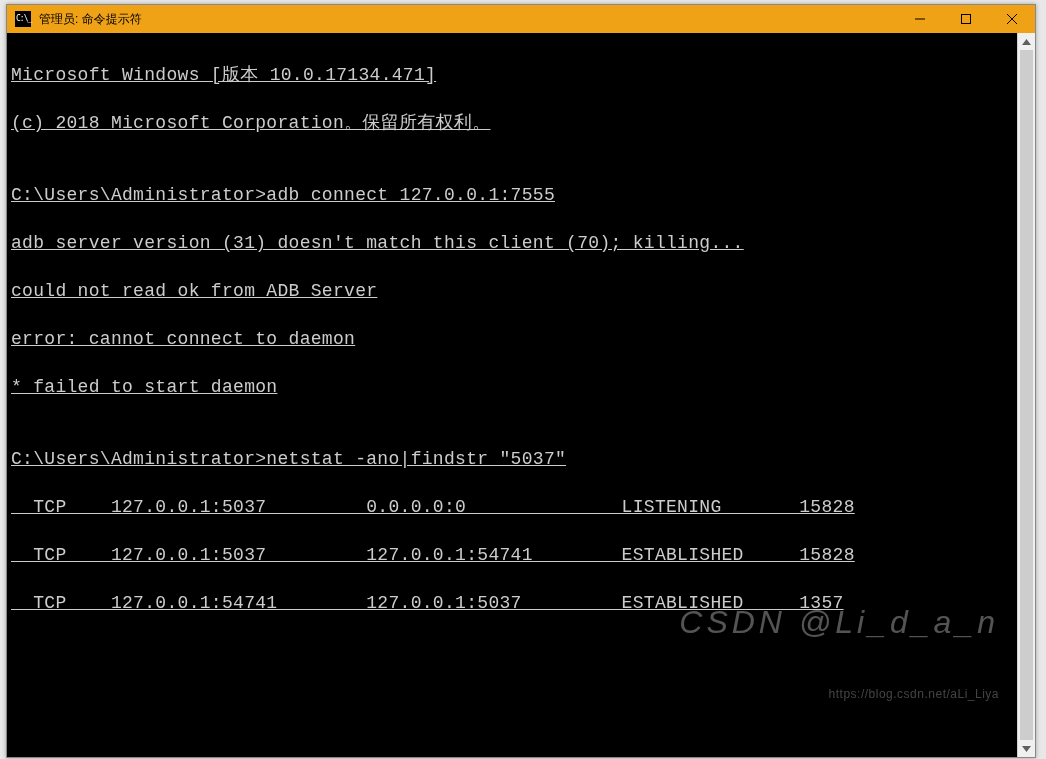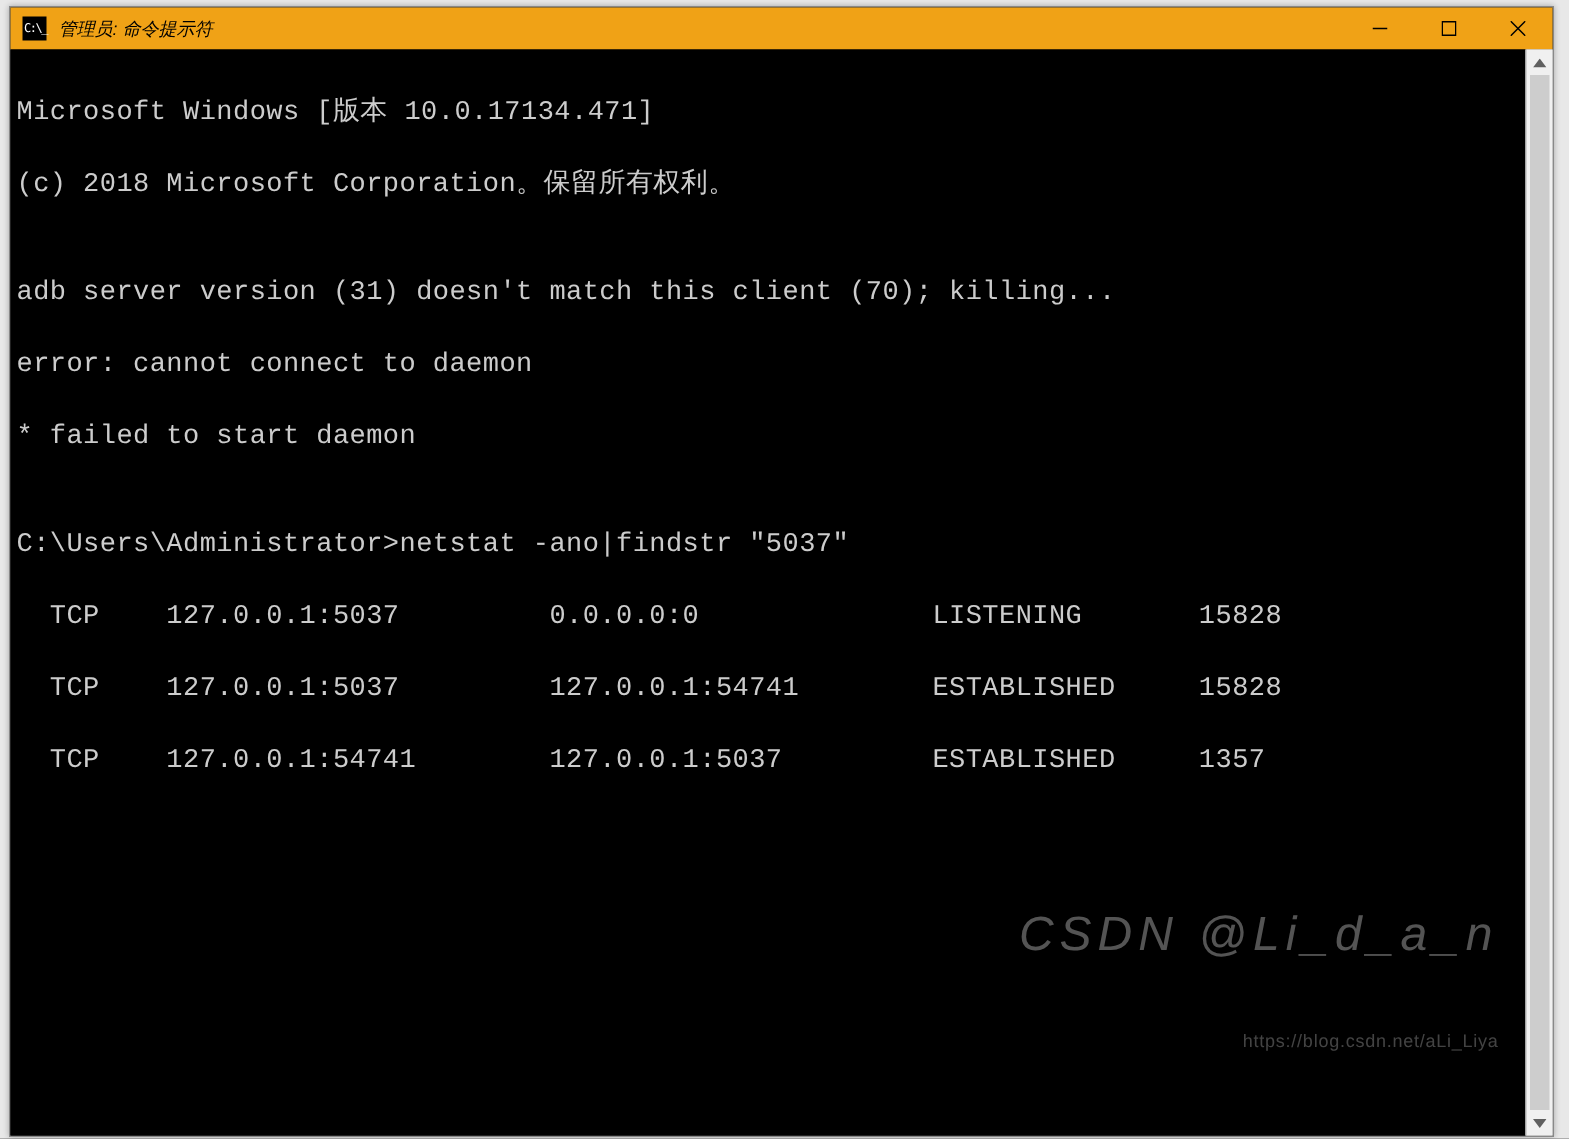--- a/index.html
+++ b/index.html
@@ -17,21 +17,20 @@
     border:1px solid #888;
     box-shadow:0 0 4px rgba(0,0,0,.3);
     display:flex;flex-direction:column;
   }
   .titlebar{
     height:28px;
     background:#f0a216;
     display:flex;align-items:center;
     flex:0 0 28px;
     user-select:none;
-    font-style:italic;
   }
   .titlebar .icon{
     width:16px;height:16px;
     margin:0 6px 0 8px;
     background:#000;
     position:relative;
     flex:0 0 16px;
   }
   .titlebar .icon::before{
     content:"C:\\_";
@@ -101,21 +100,21 @@
   }
   .watermark .big{
     font:italic 32px/34px "Segoe UI",Arial,sans-serif;
     letter-spacing:4px;
   }
   .watermark .small{
     font:12px/14px Arial,sans-serif;
     letter-spacing:.5px;
     opacity:.8;
   }
-  .row{display:block;}
+  .row{display:block;text-decoration:underline;}
 </style>
 </head>
 <body>
 
 <div class="window">
 
   <div class="titlebar">
     <div class="icon"></div>
     <div class="title">管理员: 命令提示符</div>
     <div class="winbtn">
@@ -133,21 +132,23 @@
           <path d="M0 0 L10 10 M10 0 L0 10" stroke="#000" stroke-width="1"></path>
         </svg>
     </div>
   </div>
 
   <div class="client">
     <div class="terminal">
 <span class="row">Microsoft Windows [版本 10.0.17134.471]</span>
 <span class="row">(c) 2018 Microsoft Corporation。保留所有权利。</span>
 <span class="row"></span>
+<span class="row">C:\Users\Administrator&gt;adb connect 127.0.0.1:7555</span>
 <span class="row">adb server version (31) doesn't match this client (70); killing...</span>
+<span class="row">could not read ok from ADB Server</span>
 <span class="row">error: cannot connect to daemon</span>
 <span class="row">* failed to start daemon</span>
 <span class="row"></span>
 <span class="row">C:\Users\Administrator&gt;netstat -ano|findstr "5037"</span>
 <span class="row">  TCP    127.0.0.1:5037         0.0.0.0:0              LISTENING       15828</span>
 <span class="row">  TCP    127.0.0.1:5037         127.0.0.1:54741        ESTABLISHED     15828</span>
 <span class="row">  TCP    127.0.0.1:54741        127.0.0.1:5037         ESTABLISHED     1357</span>
 <span class="row"></span>
 <span class="row"></span>
 

